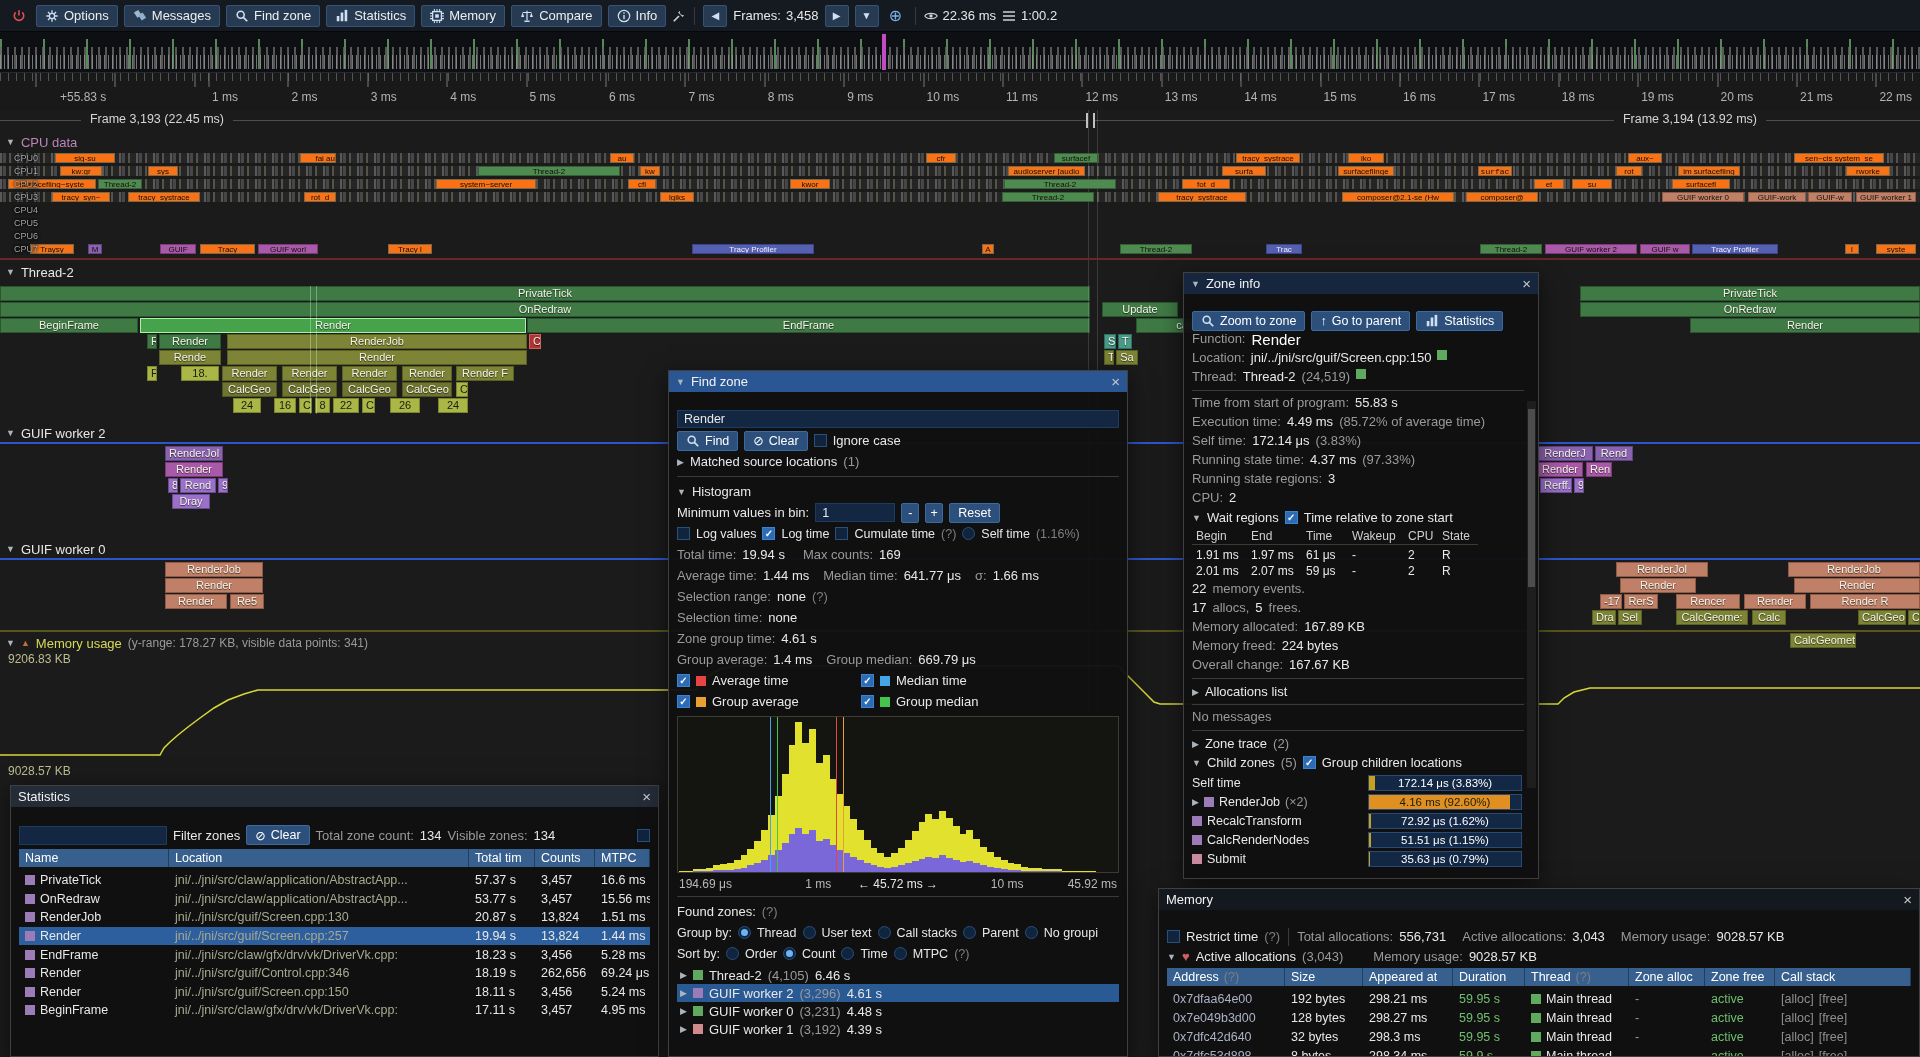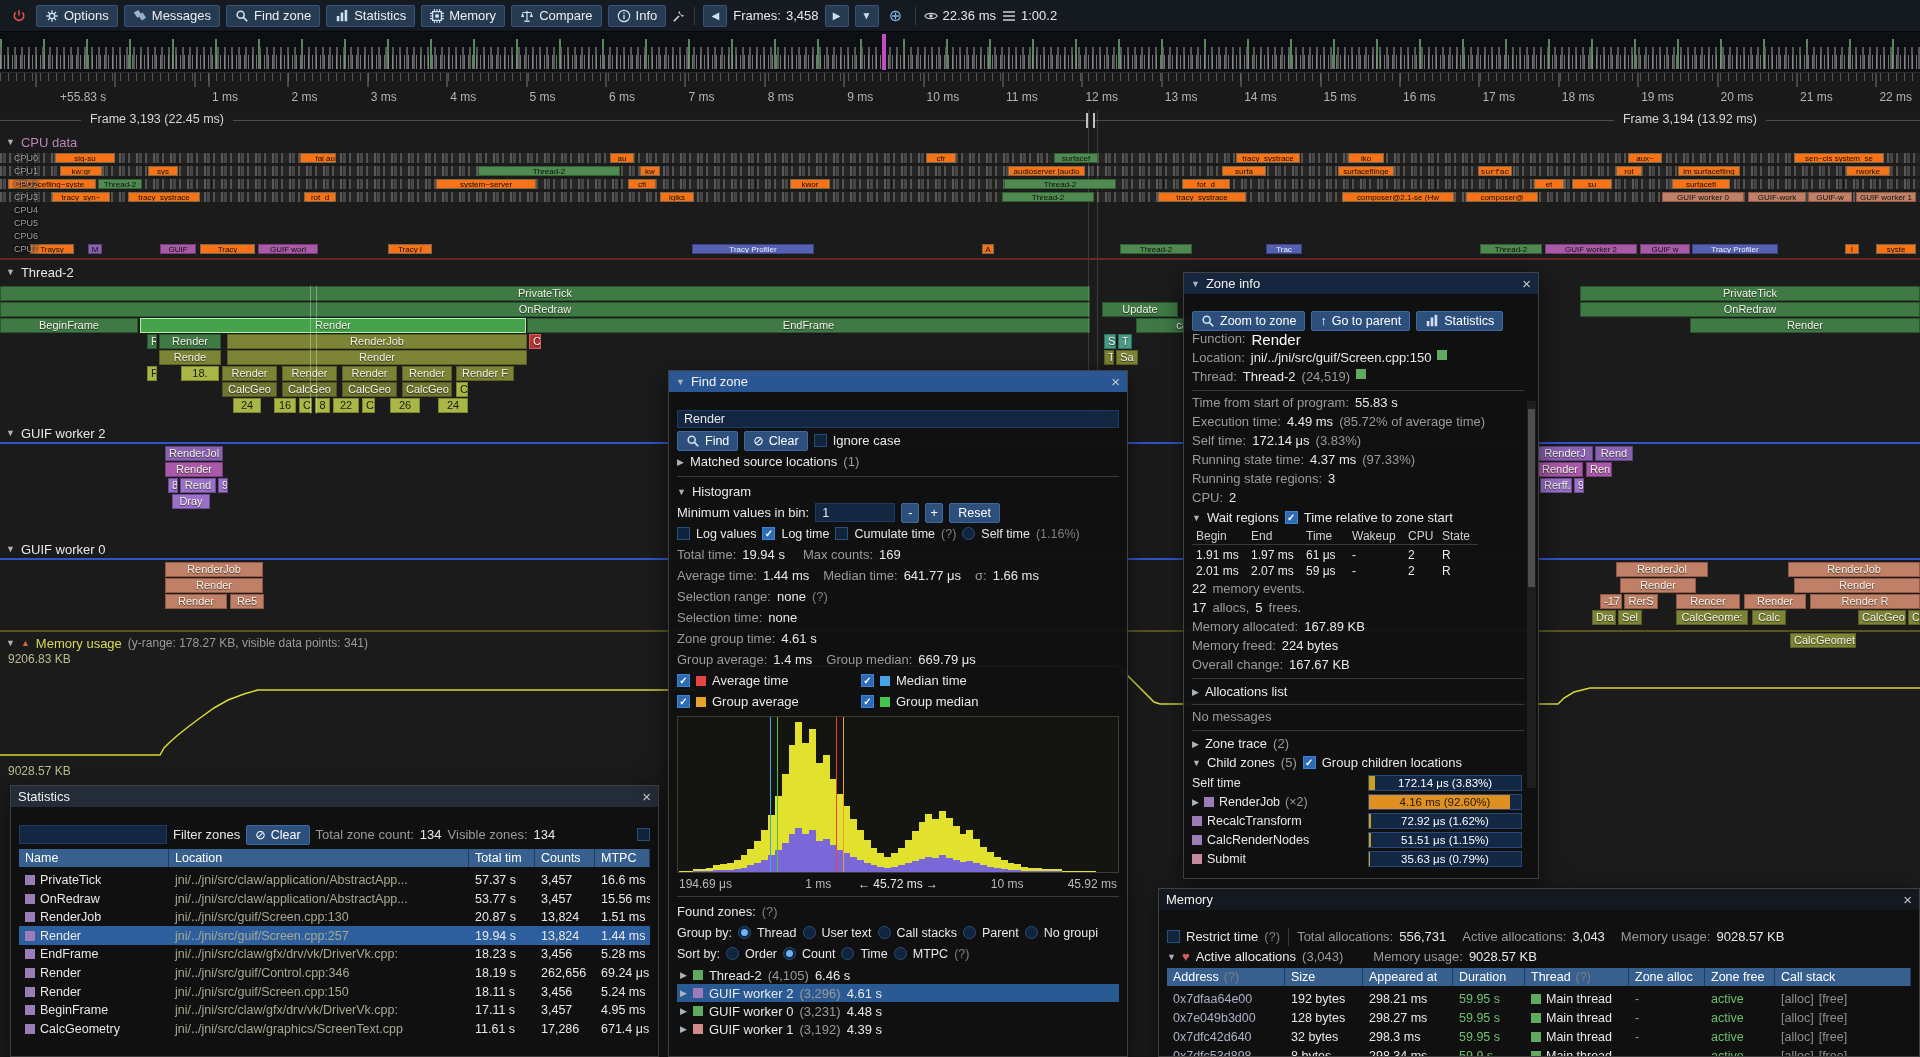--- a/index.html
+++ b/index.html
@@ -635,36 +635,20 @@
           <div class="cell">
             <span class="w">17.11 s</span>
           </div>
           <div class="cell">
             <span class="w">3,457</span>
           </div>
           <div class="cell">
             <span class="w">4.95 ms</span>
           </div>
         </div>
-        <div class="srow">
-          <div class="cell">
-            <span class="sq" style="background: rgb(155, 123, 184);"></span>
-            <span class="w">CalcGeometry</span>
-          </div>
-          <div class="cell loc">jni/../jni/src/claw/graphics/ScreenText.cpp</div>
-          <div class="cell">
-            <span class="w">11.61 s</span>
-          </div>
-          <div class="cell">
-            <span class="w">17,286</span>
-          </div>
-          <div class="cell">
-            <span class="w">671.4 μs</span>
-          </div>
-        </div>
       </div>
   </div>
 </div>
 
 <div class="win" style="left:668px;top:370px;width:460px;height:687px;z-index:40">
   <div class="titlebar tb-find">
     <span class="tri">▼</span>
     <span>Find zone</span>
     <span class="close">×</span>
   </div>

